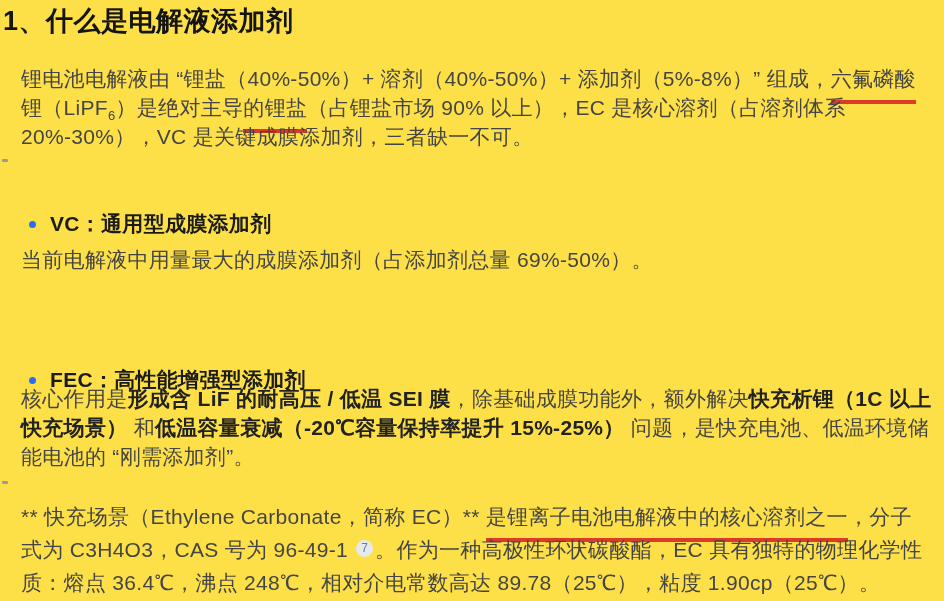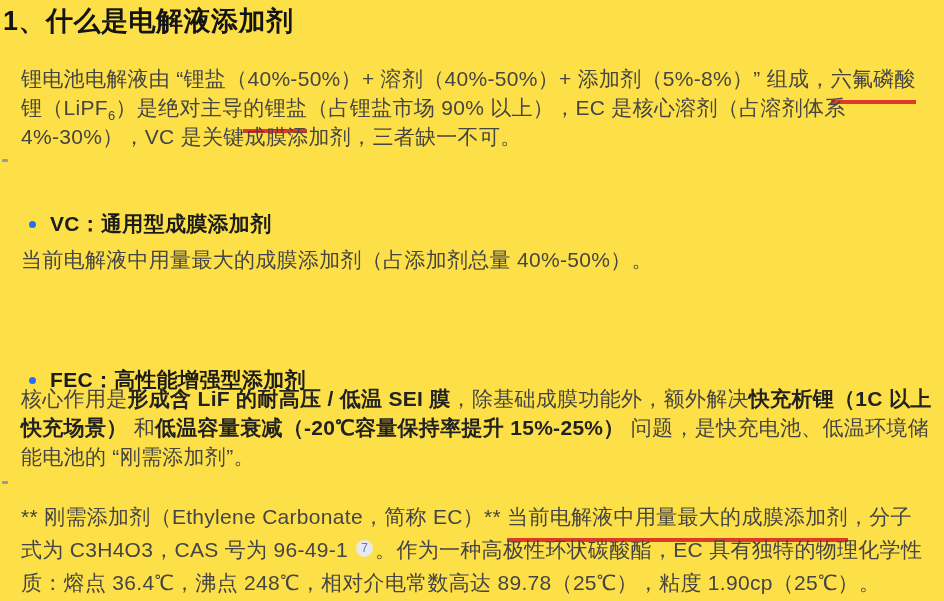--- a/index.html
+++ b/index.html
@@ -106,44 +106,44 @@
 </head>
 <body>
 
 <div class="page">
 
   <h1 class="title">1、什么是电解液添加剂</h1>
 
   <div class="para intro">
       <div class="line"><span>锂电池电解液由 “锂盐（40%-50%）+ 溶剂（40%-50%）+ 添加剂（5%-8%）” 组成，</span><span class="redline">六氟磷酸</span></div>
       <div class="line"><span>锂（LiPF</span><sub>6</sub><span>）是绝对主导</span><span class="redline">的锂盐</span><span>（占锂盐市场 90% 以上），EC 是核心溶剂（占溶剂体系</span></div>
-      <div class="line"><span>4%-30%），VC 是关键成膜添加剂，三者缺一不可。</span></div>
+      <div class="line"><span>20%-30%），VC 是关键成膜添加剂，三者缺一不可。</span></div>
     </div>
 
   <div class="margin-dash dash1"></div>
 
   <div class="bullet-row vc-head">
     <span class="dot"></span>
     <span class="bullet-label">VC：通用型成膜添加剂</span>
   </div>
   <div class="para vc-body">
-      <div class="line"><span>当前电解液中用量最大的成膜添加剂（占添加剂总量 40%-50%）。</span></div>
+      <div class="line"><span>当前电解液中用量最大的成膜添加剂（占添加剂总量 69%-50%）。</span></div>
     </div>
 
   <div class="bullet-row fec-head">
     <span class="dot"></span>
     <span class="bullet-label">FEC：高性能增强型添加剂</span>
   </div>
   <div class="para fec-body">
       <div class="line"><span>核心作用是</span><span class="bold">形成含 LiF 的耐高压 / 低温 SEI 膜</span><span>，除基础成膜功能外，额外解决</span><span class="bold">快充析锂（1C 以上</span></div>
       <div class="line"><span class="bold">快充场景）</span><span> 和</span><span class="bold">低温容量衰减（-20℃容量保持率提升 15%-25%）</span><span> 问题，是快充电池、低温环境储</span></div>
       <div class="line"><span>能电池的 “刚需添加剂”。</span></div>
     </div>
 
   <div class="margin-dash dash2"></div>
 
   <div class="para ec-note">
-      <div class="line"><span>** 刚需添加剂（Ethylene Carbonate，简称 EC）** </span><span class="redline">当前电解液中用量最大的成膜添加剂</span><span>，分子</span></div>
+      <div class="line"><span>** 快充场景（Ethylene Carbonate，简称 EC）** </span><span class="redline">是锂离子电池电解液中的核心溶剂之一</span><span>，分子</span></div>
       <div class="line"><span>式为 C3H4O3，CAS 号为 96-49-1 </span><span class="badge">7</span><span>。作为一种高极性环状碳酸酯，EC 具有独特的物理化学性</span></div>
       <div class="line"><span>质：熔点 36.4℃，沸点 248℃，相对介电常数高达 89.78（25℃），粘度 1.90cp（25℃）。</span></div>
     </div>
 
 </div>
 
 </body></html>

